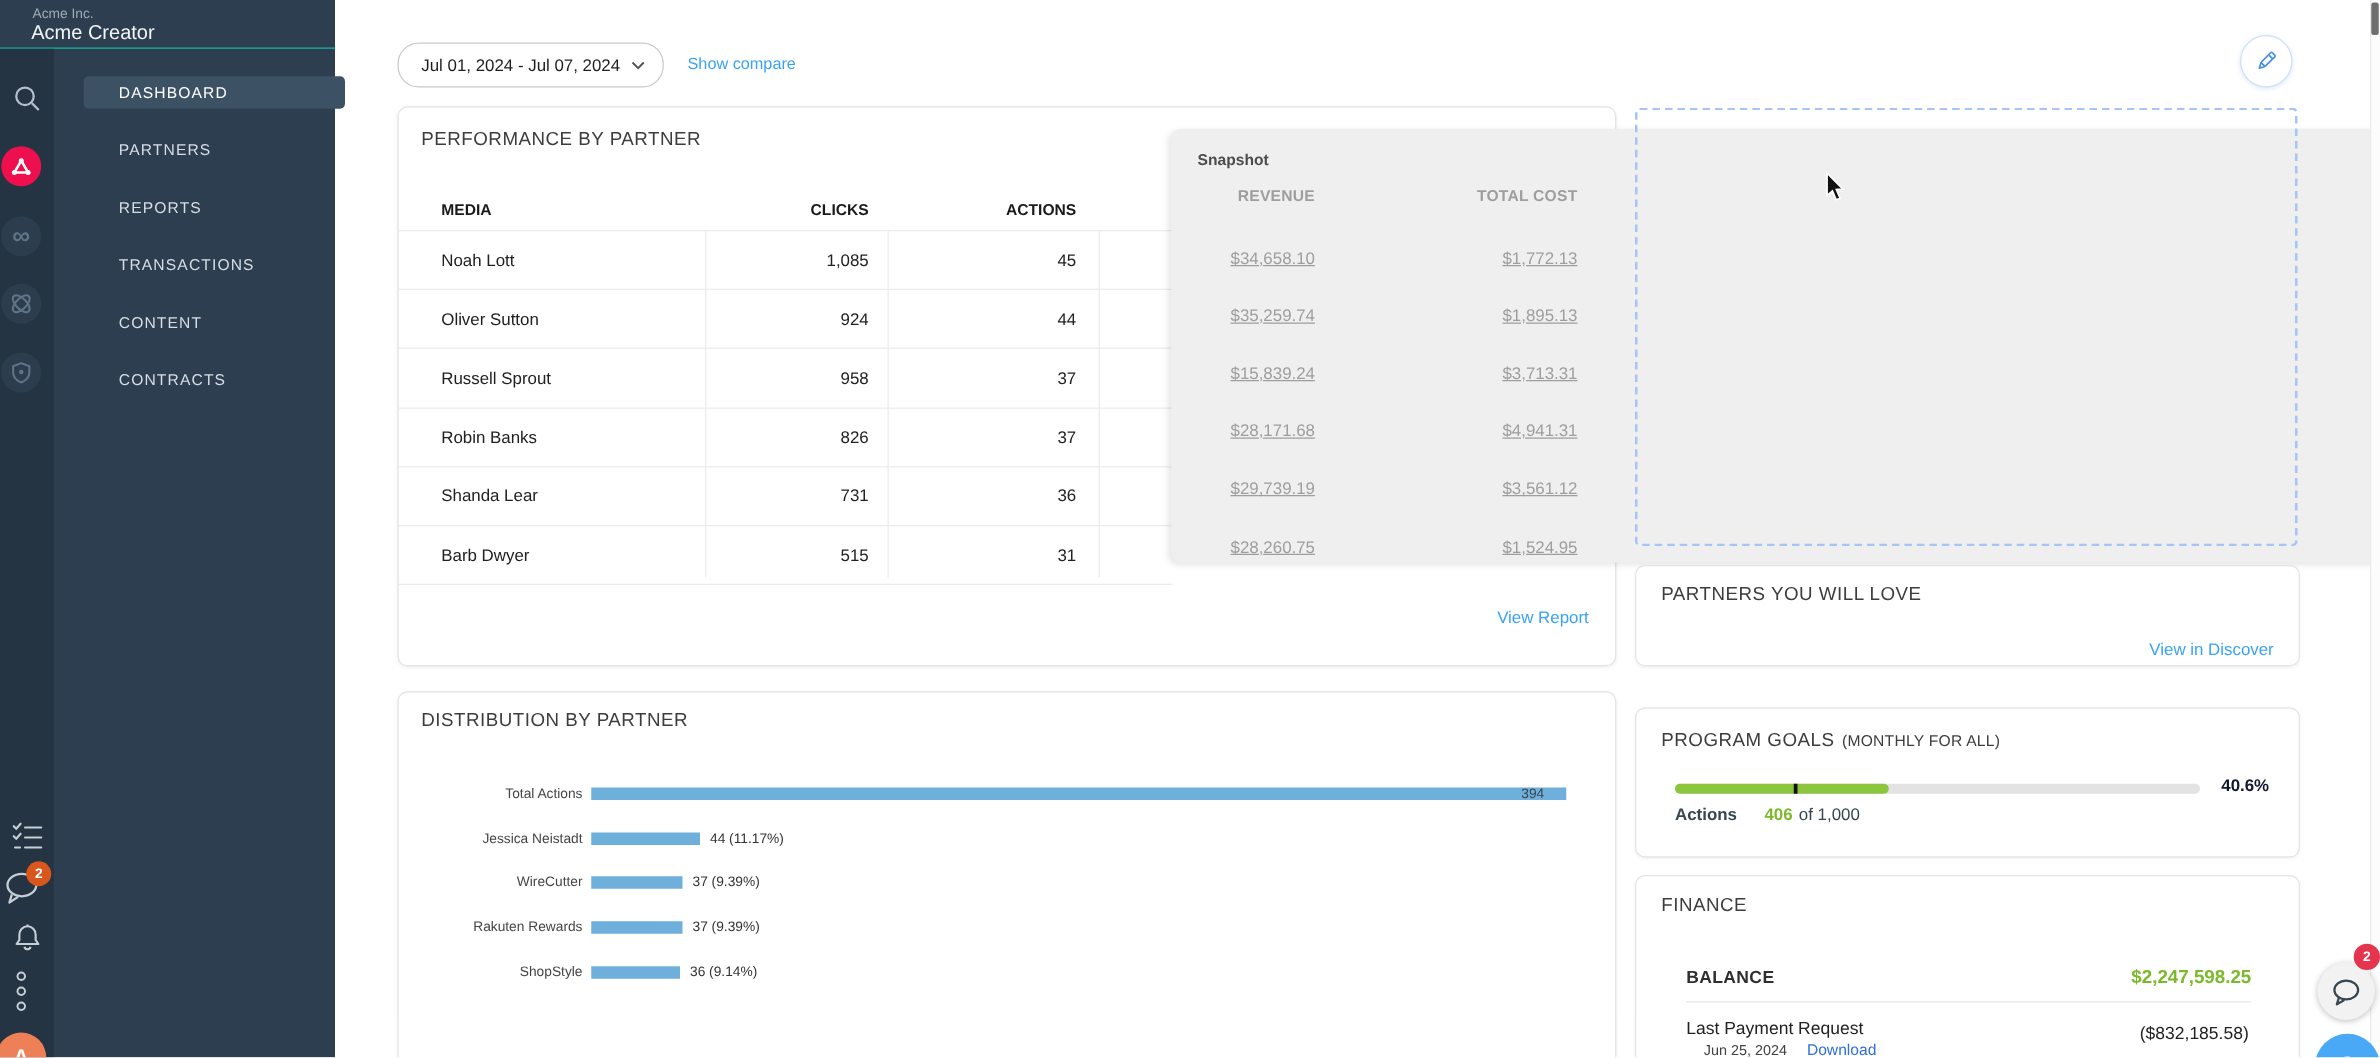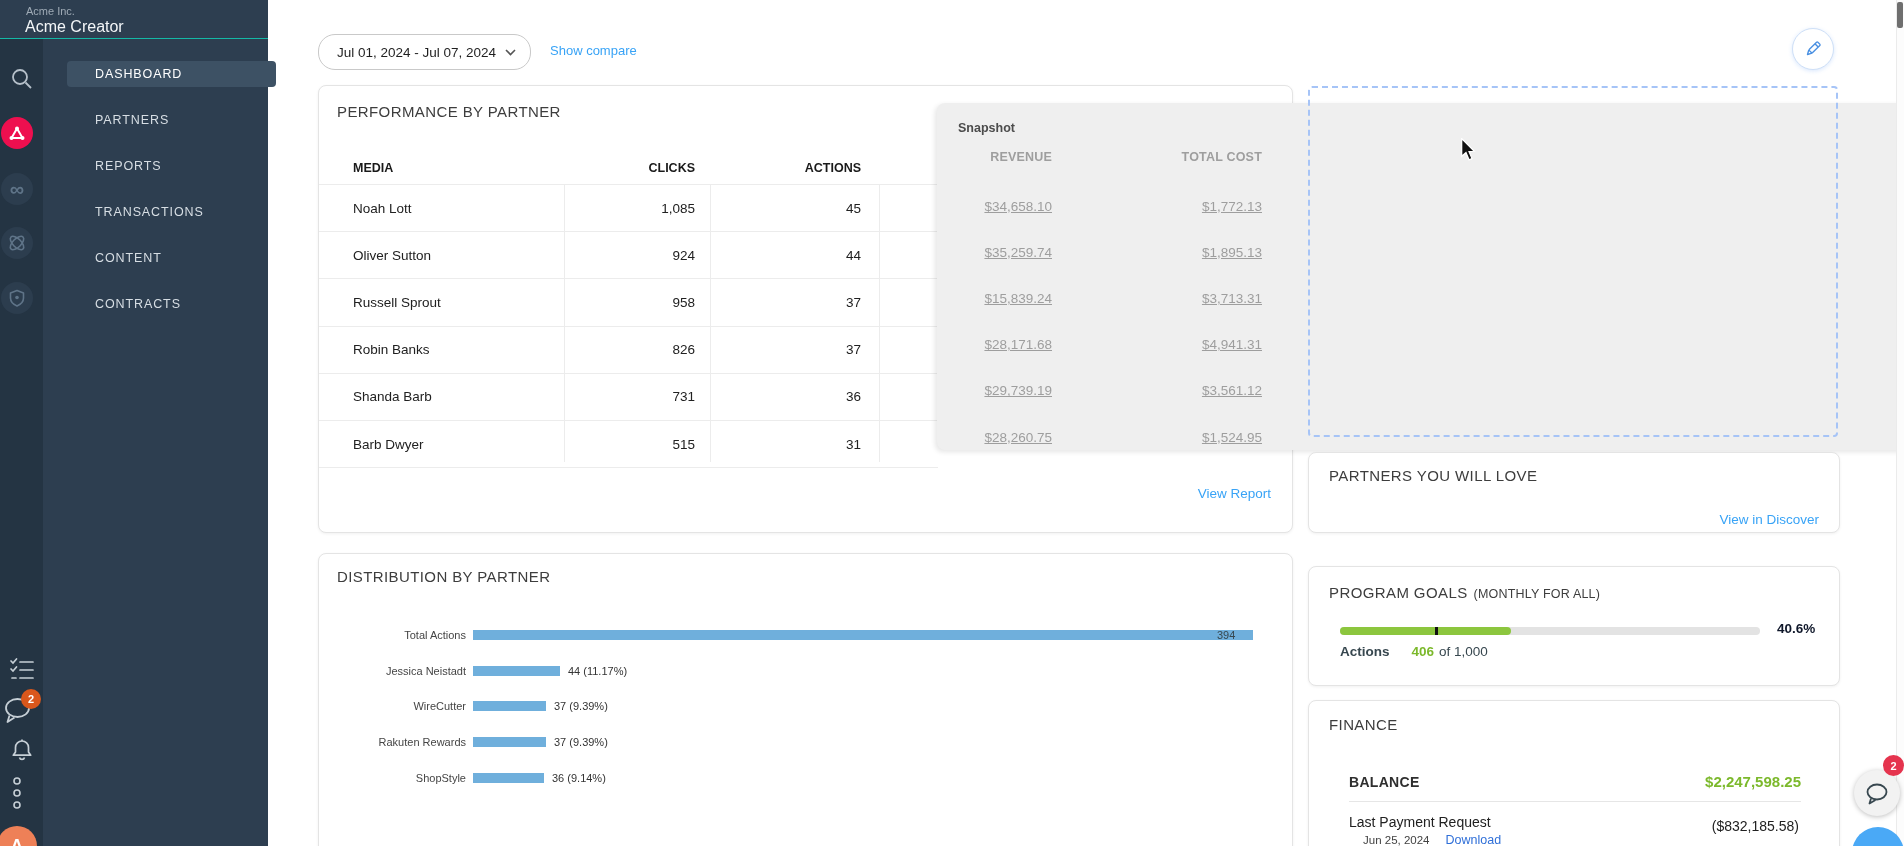--- a/index.html
+++ b/index.html
@@ -234,21 +234,21 @@
           <div class="c1">Russell Sprout</div>
           <div class="c2">958</div>
           <div class="c3">37</div>
         </div>
         <div class="p-row">
           <div class="c1">Robin Banks</div>
           <div class="c2">826</div>
           <div class="c3">37</div>
         </div>
         <div class="p-row">
-          <div class="c1">Shanda Barb</div>
+          <div class="c1">Shanda Lear</div>
           <div class="c2">731</div>
           <div class="c3">36</div>
         </div>
         <div class="p-row">
           <div class="c1">Barb Dwyer</div>
           <div class="c2">515</div>
           <div class="c3">31</div>
         </div>
       </div>
     <div class="vline abs" style="left:245px;"></div>

